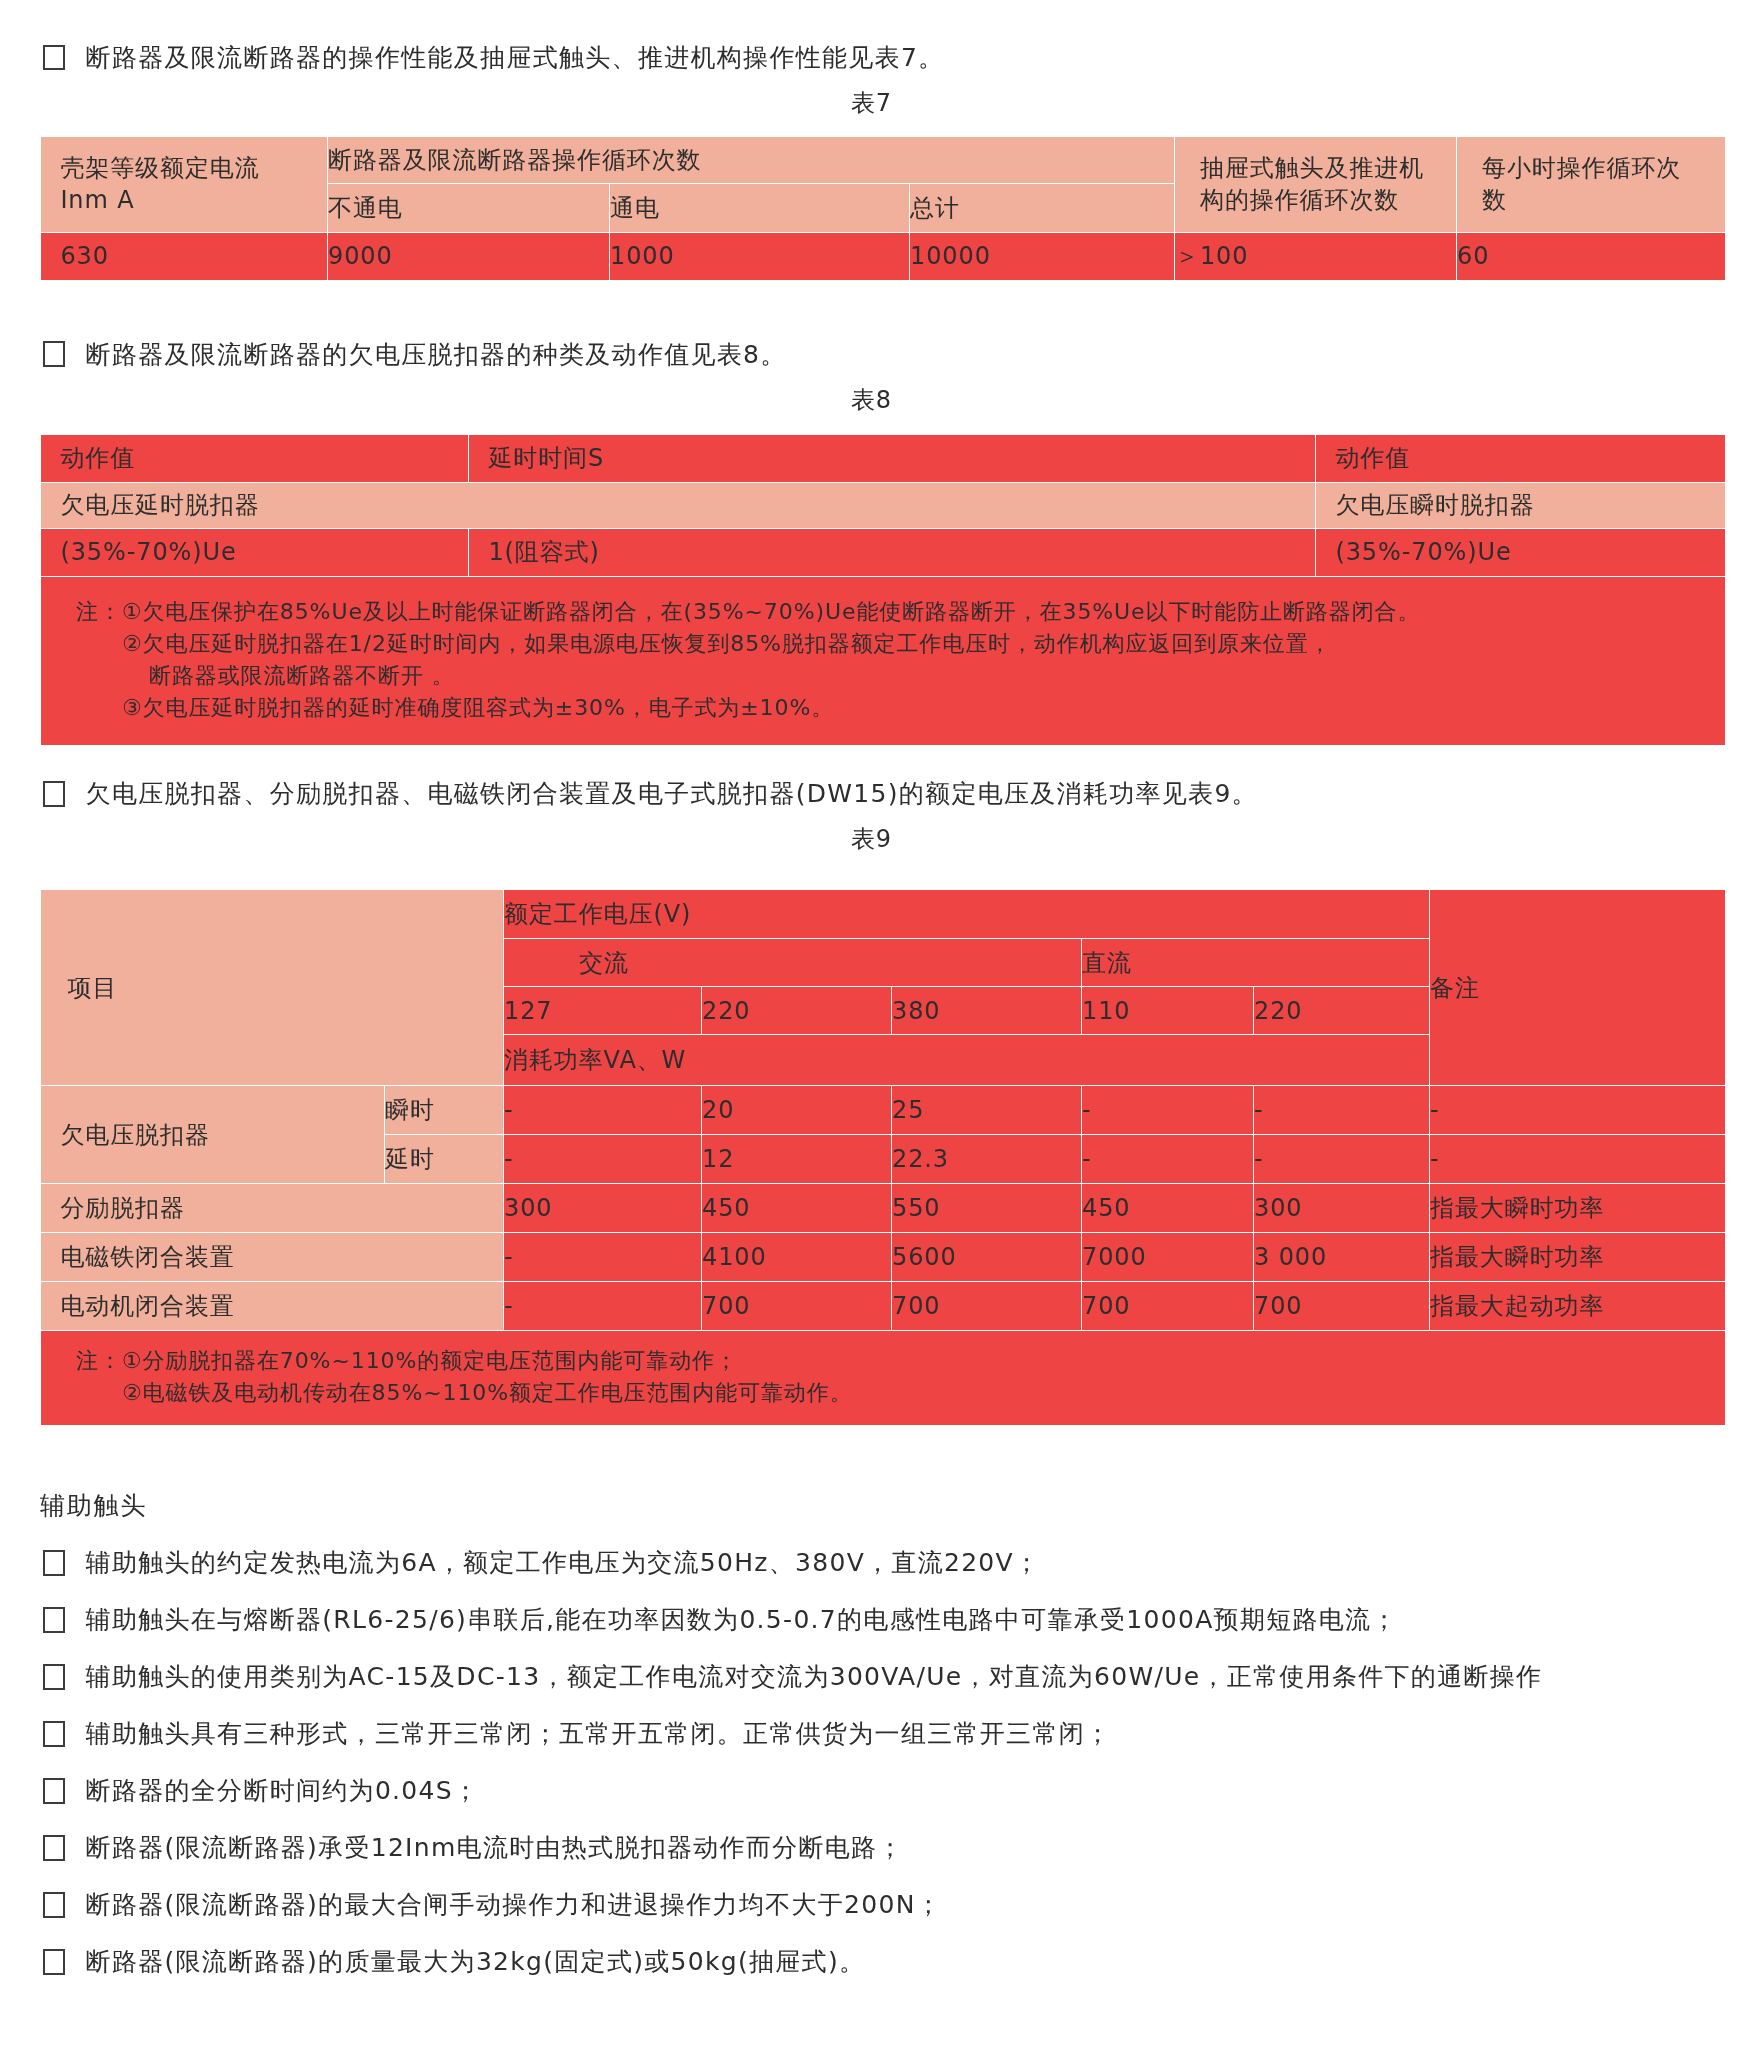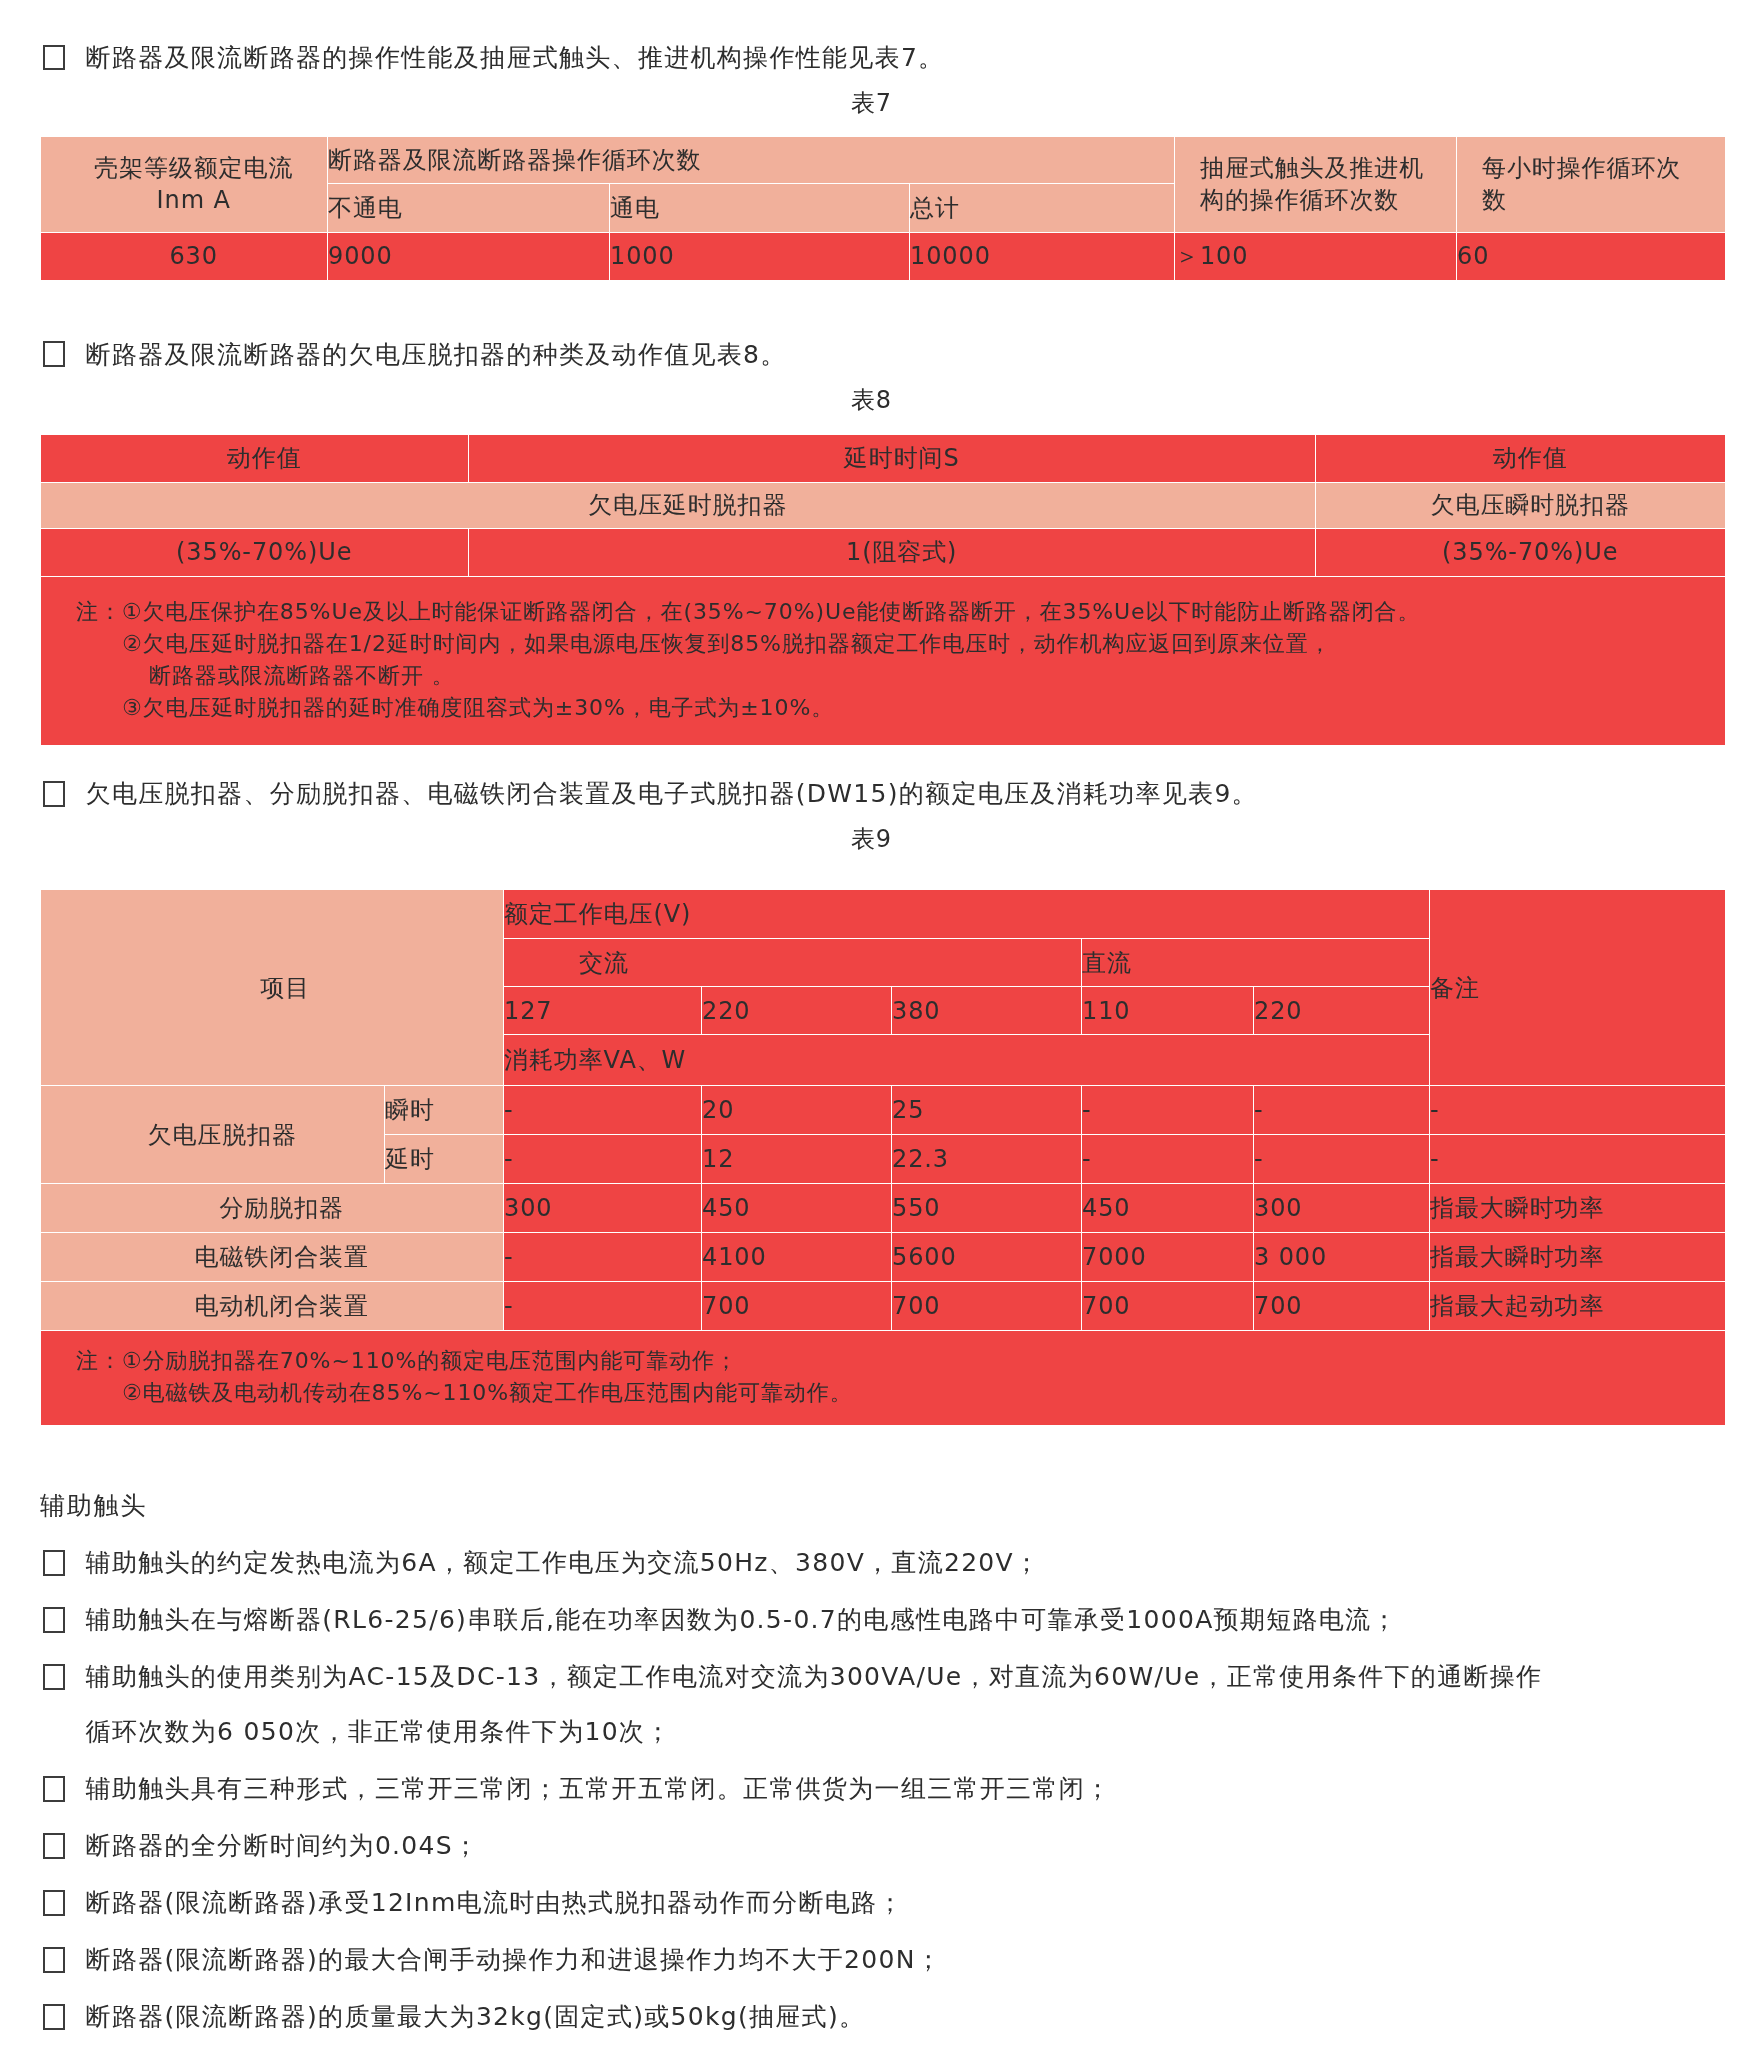--- a/index.html
+++ b/index.html
@@ -22,21 +22,21 @@
   .cont { margin-top:23px; padding-left:0; }
 
   
   .tbl-label { text-align:center; padding-right:21px; font-size:24px; line-height:30px; letter-spacing:0.9px; }
 
   
   table { border-collapse:collapse; table-layout:fixed; width:1685px; }
   td { border:1.8px solid #ffffff; vertical-align:middle; font-size:24px; letter-spacing:0.9px; color:#2d2d2d; }
   .hd { background:#f1b09b; }   
   .lt { background:#ef4444; }   
-  .l  { text-align:center; padding-left:19.4px; }
+  .l  { text-align:left; padding-left:19.4px; }
   .c  { }
   .hdr2line { line-height:32px; }
 
   
   .note-cell { padding:19.4px 0 21px 0; }
   .note-line { font-size:22px; line-height:32px; letter-spacing:0.9px; }
   .nl1 { padding-left:35px; }
   .nl2 { padding-left:81px; }
   .nl3 { padding-left:108px; }
 
@@ -247,21 +247,20 @@
 
   <div class="bullet-row mt-auxb">
     <span class="bullet-box"></span>
     <div class="bullet-text">辅助触头在与熔断器(RL6-25/6)串联后,能在功率因数为0.5-0.7的电感性电路中可靠承受1000A预期短路电流；</div>
   </div>
 
   <div class="bullet-row mt-auxb">
     <span class="bullet-box"></span>
     <div>
       <div class="bullet-text">辅助触头的使用类别为AC-15及DC-13，额定工作电流对交流为300VA/Ue，对直流为60W/Ue，正常使用条件下的通断操作</div>
-      <div class="bullet-text cont">循环次数为6 050次，非正常使用条件下为10次；</div>
     </div>
   </div>
 
   <div class="bullet-row mt-auxb">
     <span class="bullet-box"></span>
     <div class="bullet-text">辅助触头具有三种形式，三常开三常闭；五常开五常闭。正常供货为一组三常开三常闭；</div>
   </div>
 
   <div class="bullet-row mt-auxb">
     <span class="bullet-box"></span>

